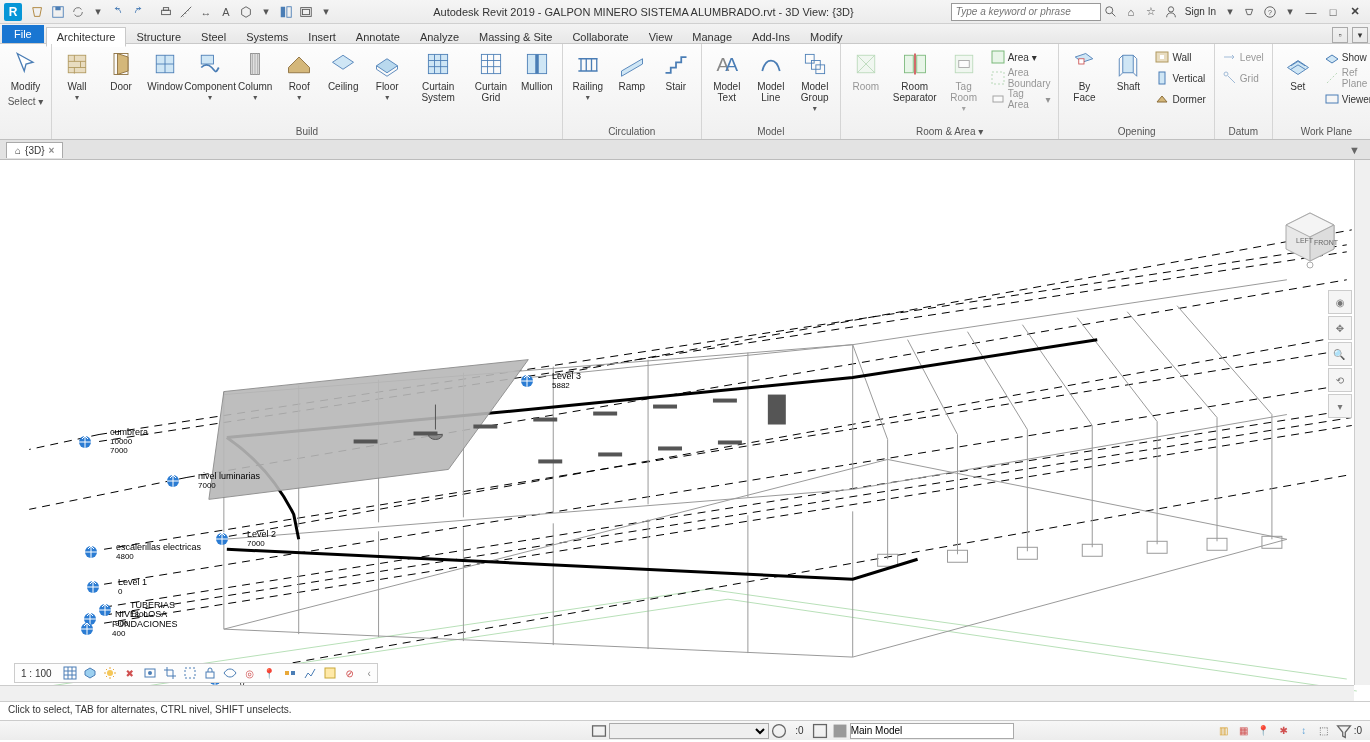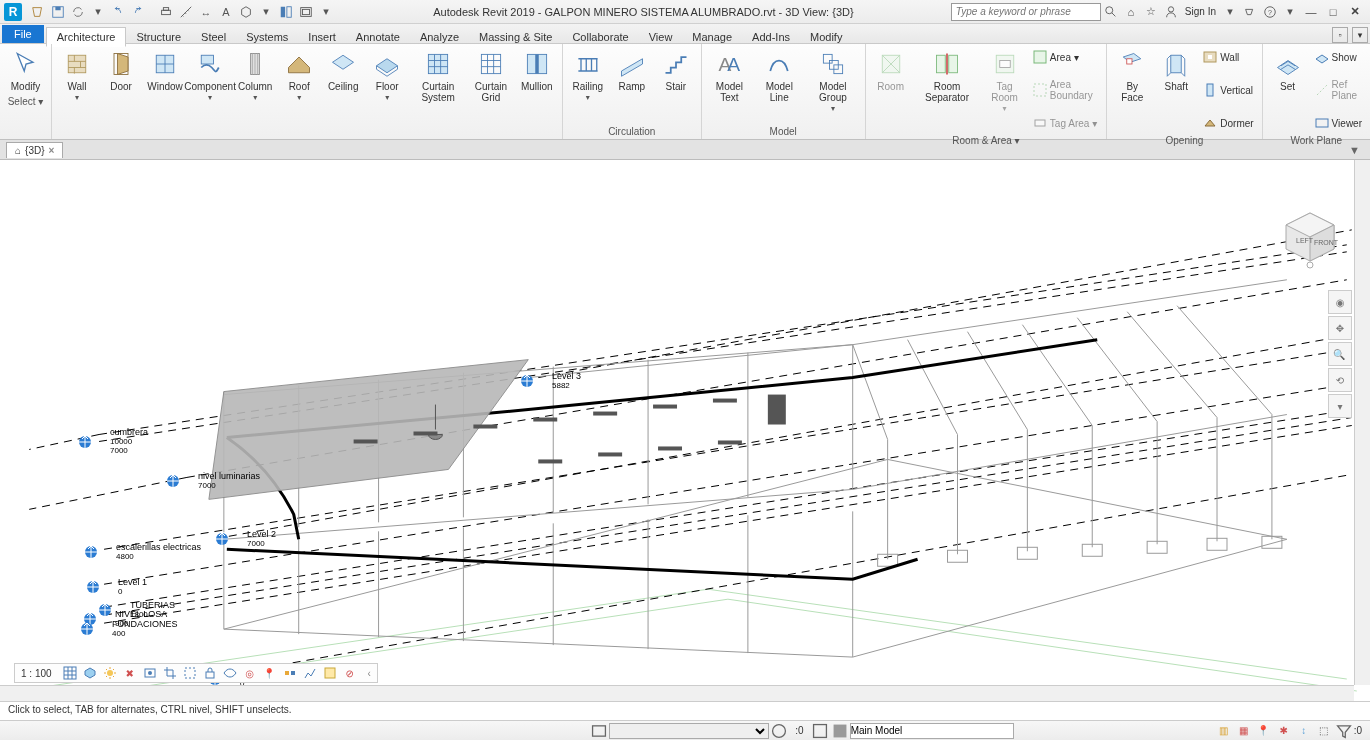--- a/index.html
+++ b/index.html
@@ -25,21 +25,21 @@
 
 .ribbon { height: 96px; background: linear-gradient(#fdfdfd,#f0f0f0); border-bottom:1px solid #c0c0c0; display:flex; }
 .ribbon-panel { border-right:1px solid #d5d5d5; padding:3px 4px 0 4px; display:flex; flex-direction:column; position:relative;}
 .panel-content { flex:1; display:flex; align-items:flex-start; gap:2px;}
 .panel-title { text-align:center; font-size:10px; color:#555; padding:2px 0; }
 .big-btn { display:flex; flex-direction:column; align-items:center; justify-content:flex-start; padding:2px 4px; cursor:pointer; min-width:42px;}
 .big-btn .icon { width:30px; height:30px; display:flex; align-items:center; justify-content:center; margin-bottom:2px;}
 .big-btn .icon svg { width:28px; height:28px; }
 .big-btn .lbl { font-size:10px; text-align:center; line-height:11px; color:#333;}
 .big-btn .dd { font-size:8px; color:#555; margin-top:1px;}
-.small-row { display:flex; flex-direction:column; gap:13px; }
+.small-row { display:flex; flex-direction:column; gap:1px; }
 .small-btn { display:flex; align-items:center; gap:3px; padding:1px 4px; cursor:pointer; font-size:10px; height:20px;}
 .small-btn .sicon { width:14px; height:14px; display:inline-flex; }
 .small-btn .sicon svg { width:14px; height:14px;}
 .sel-panel { display:flex; flex-direction:column; align-items:center;}
 .disabled { opacity:0.5; }
 
 
 .viewtabs { height:20px; background:#e3e3e3; border-bottom:1px solid #bcbcbc; display:flex; align-items:center; padding:0 6px;}
 .viewtab { background:#fff; border:1px solid #aaa; border-bottom:none; padding:2px 8px; display:flex; align-items:center; gap:4px; font-size:10px;}
 .viewtab .close { color:#888; cursor:pointer; font-weight:bold;}
@@ -294,20 +294,21 @@
       <div class="big-btn">
           <div class="icon">
             <svg viewBox="0 0 32 32">
               <rect x="5" y="5" width="22" height="22" fill="#cfe6f5" stroke="#4a7db5"></rect>
               <rect x="14" y="5" width="4" height="22" fill="#4a7db5"></rect>
             </svg>
           </div>
           <div class="lbl">Mullion</div>
         </div>
     </div>
+    <div class="panel-title">Build</div>
   </div>
 
   <div class="ribbon-panel">
     <div class="panel-content">
       <div class="big-btn">
           <div class="icon">
             <svg viewBox="0 0 32 32">
               <path d="M5 24h22M8 24V10M14 24V10M20 24V10M26 24V10M5 10h22" stroke="#4a7db5" fill="none" stroke-width="1.5"></path>
             </svg>
           </div>
@@ -473,20 +474,44 @@
                 <path d="M2 10l5-6 5 6z" fill="#d4b77a" stroke="#8a6d3b"></path>
               </svg>
             </span>
             <span>Dormer</span>
           </div>
       </div>
     </div>
     <div class="panel-title">Opening</div>
   </div>
 
+  <div class="ribbon-panel">
+    <div class="panel-content">
+      <div class="small-row">
+        <div class="small-btn disabled">
+            <span class="sicon">
+              <svg viewBox="0 0 14 14">
+                <path d="M1 7h10M11 7l-2-2M11 7l-2 2" stroke="#4a7db5" fill="none"></path>
+              </svg>
+            </span>
+            <span>Level</span>
+          </div>
+        <div class="small-btn disabled">
+            <span class="sicon">
+              <svg viewBox="0 0 14 14">
+                <circle cx="3" cy="3" r="2" fill="none" stroke="#4a7db5"></circle>
+                <path d="M5 5l7 7" stroke="#4a7db5"></path>
+              </svg>
+            </span>
+            <span>Grid</span>
+          </div>
+      </div>
+    </div>
+    <div class="panel-title">Datum</div>
+  </div>
 
   <div class="ribbon-panel" style="border-right:none;">
     <div class="panel-content">
       <div class="big-btn">
           <div class="icon">
             <svg viewBox="0 0 32 32">
               <path d="M4 20l12-8 12 8-12 8z" fill="#cfe6f5" stroke="#4a7db5"></path>
               <path d="M8 18l8-5 8 5M8 22l8-5 8 5" stroke="#4a7db5" fill="none"></path>
             </svg>
           </div>

